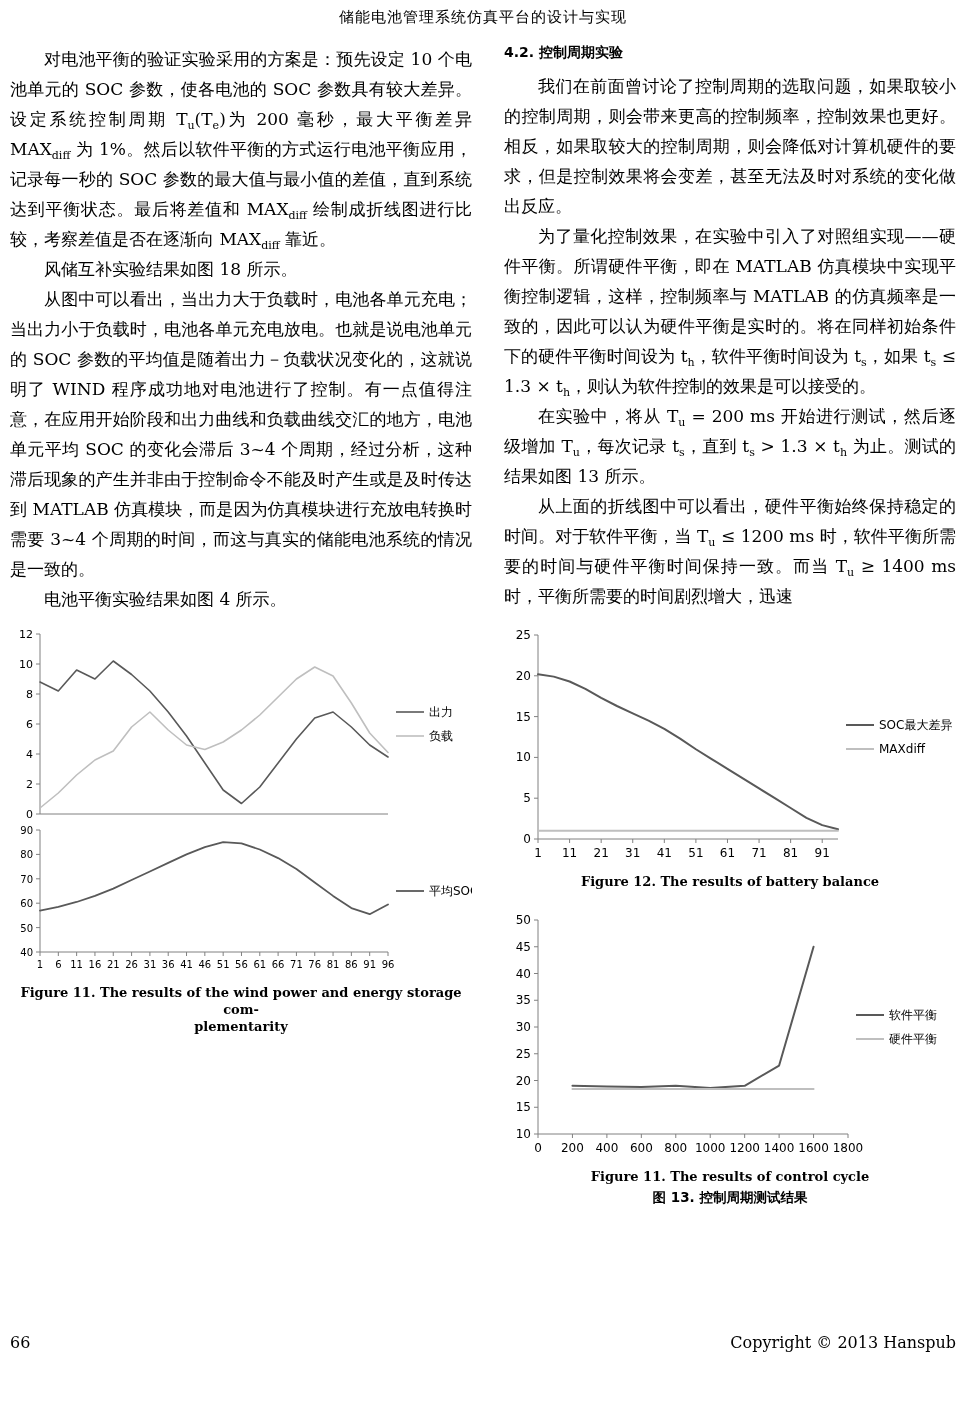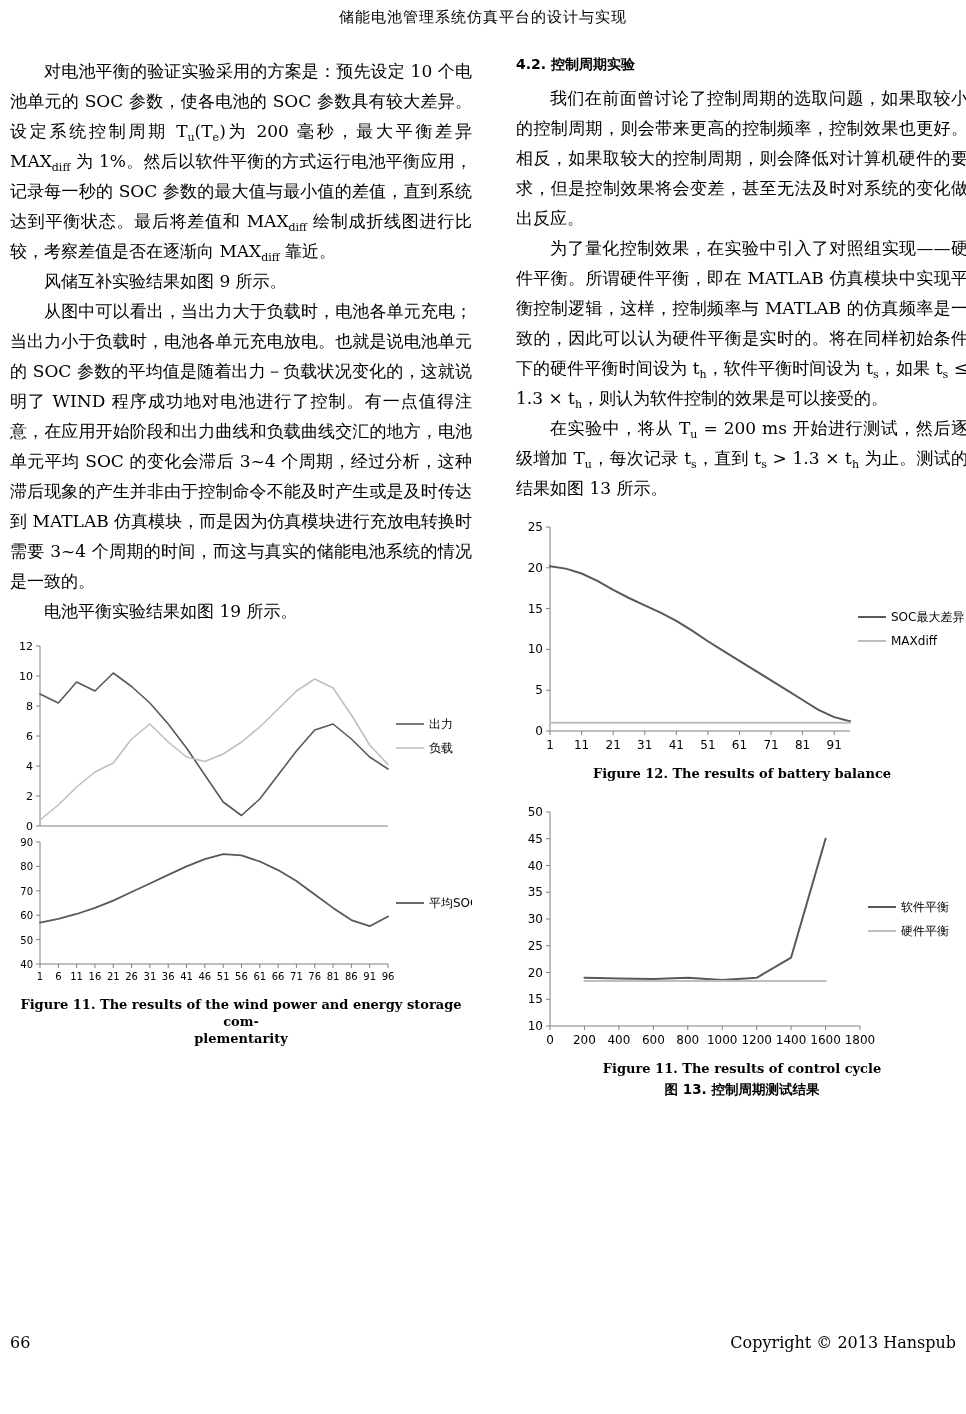--- a/index.html
+++ b/index.html
@@ -1,19 +1,19 @@
 <!DOCTYPE html>
 <html><head>
 <meta charset="utf-8">
 <style>
   html,body{margin:0;padding:0;background:#ffffff;}
   .page{position:relative;width:966px;height:1364px;background:#fff;color:#000;
         font-family:"DejaVu Serif","Liberation Serif",serif;overflow:hidden;text-decoration:underline;}
   .header{position:absolute;top:8px;left:0;right:0;text-align:center;font-size:15px;letter-spacing:1px;}
-  .columns{position:absolute;top:56px;left:10px;right:10px;display:flex;gap:44px;}
+  .columns{position:absolute;top:44px;left:10px;right:10px;display:flex;gap:32px;}
   .col{display:block;}
   .col-left{width:462px;}
   .col-right{width:452px;}
   p.para{margin:0;font-size:17px;line-height:30px;text-align:justify;text-indent:2em;}
   sub{font-size:0.65em;line-height:0;}
   .section-title{font-family:"DejaVu Sans","Liberation Sans",sans-serif;font-weight:bold;
                  font-size:14px;margin:0 0 9px 0;}
   figure{margin:12px 0 0 0;padding:0;}
   figure.f13{margin-top:20px;}
   figure.f12{margin-top:14px;}
@@ -28,23 +28,23 @@
 <body>
 
 <div class="page">
 
   <div class="header">储能电池管理系统仿真平台的设计与实现</div>
 
   <div class="columns">
 
     <div class="col col-left">
       <p class="para">对电池平衡的验证实验采用的方案是：预先设定 10 个电池单元的 SOC 参数，使各电池的 SOC 参数具有较大差异。设定系统控制周期 T<sub>u</sub>(T<sub>e</sub>)为 200 毫秒，最大平衡差异 MAX<sub>diff</sub> 为 1%。然后以软件平衡的方式运行电池平衡应用，记录每一秒的 SOC 参数的最大值与最小值的差值，直到系统达到平衡状态。最后将差值和 MAX<sub>diff</sub> 绘制成折线图进行比较，考察差值是否在逐渐向 MAX<sub>diff</sub> 靠近。</p>
-      <p class="para">风储互补实验结果如图 9 所示。</p>
+      <p class="para">风储互补实验结果如图 18 所示。</p>
       <p class="para">从图中可以看出，当出力大于负载时，电池各单元充电；当出力小于负载时，电池各单元充电放电。也就是说电池单元的 SOC 参数的平均值是随着出力－负载状况变化的，这就说明了 WIND 程序成功地对电池进行了控制。有一点值得注意，在应用开始阶段和出力曲线和负载曲线交汇的地方，电池单元平均 SOC 的变化会滞后 3~4 个周期，经过分析，这种滞后现象的产生并非由于控制命令不能及时产生或是及时传达到 MATLAB 仿真模块，而是因为仿真模块进行充放电转换时需要 3~4 个周期的时间，而这与真实的储能电池系统的情况是一致的。</p>
-      <p class="para">电池平衡实验结果如图 19 所示。</p>
+      <p class="para">电池平衡实验结果如图 4 所示。</p>
 
       <figure>
         <svg class="chart" width="462" height="198">
             <line x1="26" y1="188" x2="30" y2="188" stroke="#808080" stroke-width="1"></line>
             <text x="23" y="192" text-anchor="end" font-size="11" fill="#000" font-family="&quot;DejaVu Sans&quot;,&quot;Liberation Sans&quot;,sans-serif">0</text>
             <line x1="26" y1="158" x2="30" y2="158" stroke="#808080" stroke-width="1"></line>
             <text x="23" y="162" text-anchor="end" font-size="11" fill="#000" font-family="&quot;DejaVu Sans&quot;,&quot;Liberation Sans&quot;,sans-serif">2</text>
             <line x1="26" y1="128" x2="30" y2="128" stroke="#808080" stroke-width="1"></line>
             <text x="23" y="132" text-anchor="end" font-size="11" fill="#000" font-family="&quot;DejaVu Sans&quot;,&quot;Liberation Sans&quot;,sans-serif">4</text>
             <line x1="26" y1="98" x2="30" y2="98" stroke="#808080" stroke-width="1"></line>
@@ -127,20 +127,21 @@
           <div class="cap-en">Figure 11. The results of the wind power and energy storage com-<br>plementarity</div>
         </figcaption>
       </figure>
     </div>
 
     <div class="col col-right">
       <h2 class="section-title">4.2. 控制周期实验</h2>
       <p class="para">我们在前面曾讨论了控制周期的选取问题，如果取较小的控制周期，则会带来更高的控制频率，控制效果也更好。相反，如果取较大的控制周期，则会降低对计算机硬件的要求，但是控制效果将会变差，甚至无法及时对系统的变化做出反应。</p>
       <p class="para">为了量化控制效果，在实验中引入了对照组实现——硬件平衡。所谓硬件平衡，即在 MATLAB 仿真模块中实现平衡控制逻辑，这样，控制频率与 MATLAB 的仿真频率是一致的，因此可以认为硬件平衡是实时的。将在同样初始条件下的硬件平衡时间设为 t<sub>h</sub>，软件平衡时间设为 t<sub>s</sub>，如果 t<sub>s</sub> ≤ 1.3 × t<sub>h</sub>，则认为软件控制的效果是可以接受的。</p>
       <p class="para">在实验中，将从 T<sub>u</sub> = 200 ms 开始进行测试，然后逐级增加 T<sub>u</sub>，每次记录 t<sub>s</sub>，直到 t<sub>s</sub> &gt; 1.3 × t<sub>h</sub> 为止。测试的结果如图 13 所示。</p>
+      <p class="para">从上面的折线图中可以看出，硬件平衡始终保持稳定的时间。对于软件平衡，当 T<sub>u</sub> ≤ 1200 ms 时，软件平衡所需要的时间与硬件平衡时间保持一致。而当 T<sub>u</sub> ≥ 1400 ms 时，平衡所需要的时间剧烈增大，迅速</p>
 
       <figure class="f12">
         <svg class="chart" width="452" height="240">
             <line x1="30" y1="214" x2="34" y2="214" stroke="#808080" stroke-width="1"></line>
             <text x="27" y="218" text-anchor="end" font-size="12" fill="#000" font-family="&quot;DejaVu Sans&quot;,&quot;Liberation Sans&quot;,sans-serif">0</text>
             <line x1="30" y1="173.20000000000002" x2="34" y2="173.20000000000002" stroke="#808080" stroke-width="1"></line>
             <text x="27" y="177.20000000000002" text-anchor="end" font-size="12" fill="#000" font-family="&quot;DejaVu Sans&quot;,&quot;Liberation Sans&quot;,sans-serif">5</text>
             <line x1="30" y1="132.39999999999998" x2="34" y2="132.39999999999998" stroke="#808080" stroke-width="1"></line>
             <text x="27" y="136.39999999999998" text-anchor="end" font-size="12" fill="#000" font-family="&quot;DejaVu Sans&quot;,&quot;Liberation Sans&quot;,sans-serif">10</text>
             <line x1="30" y1="91.60000000000001" x2="34" y2="91.60000000000001" stroke="#808080" stroke-width="1"></line>

